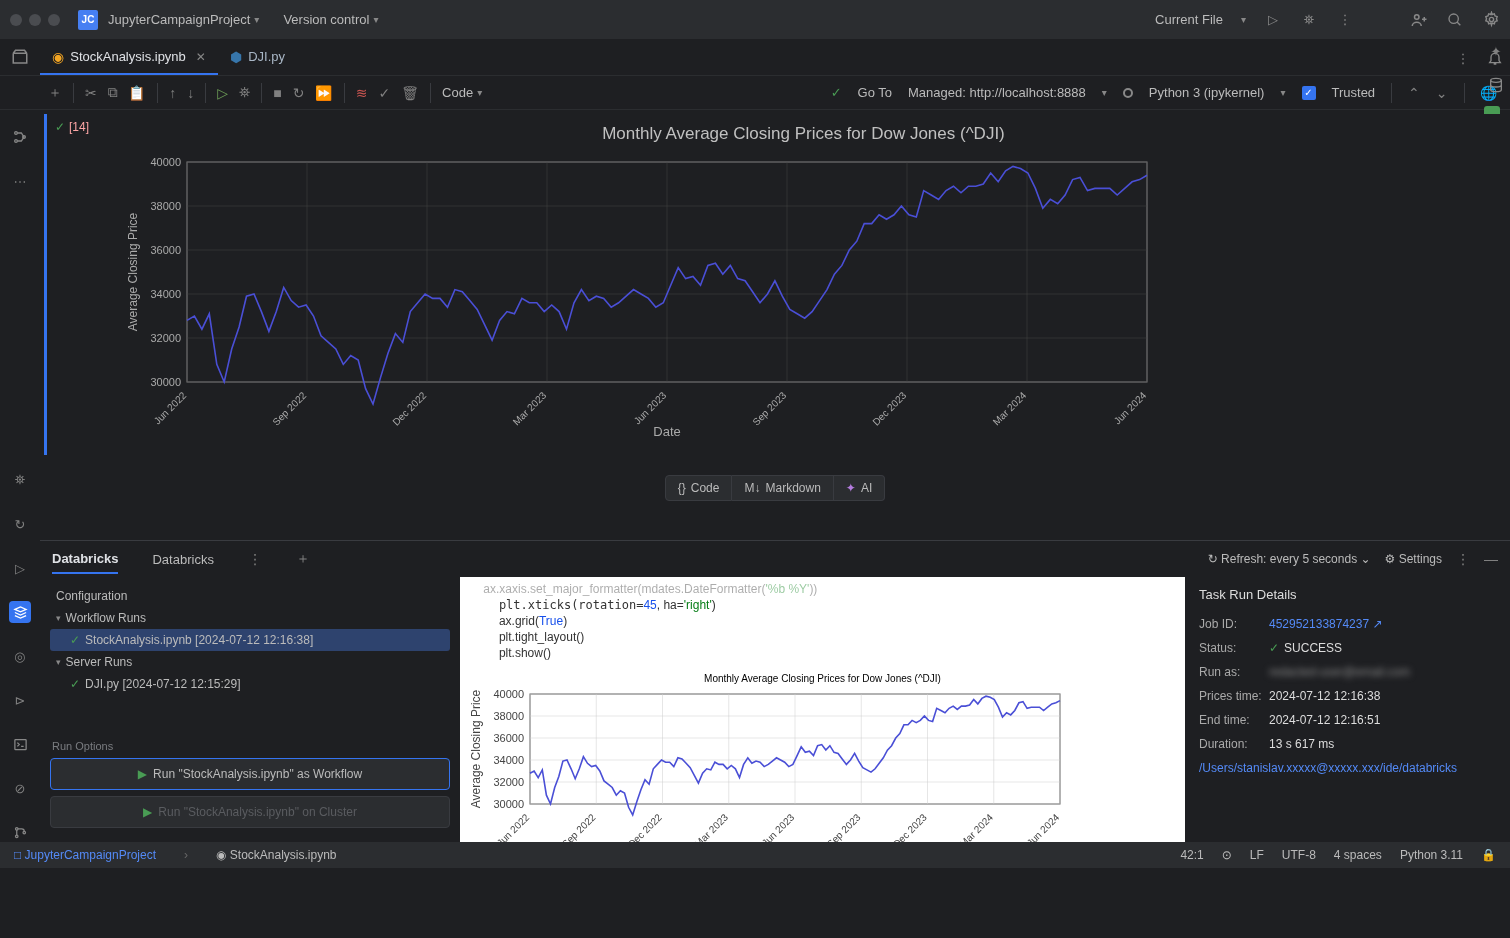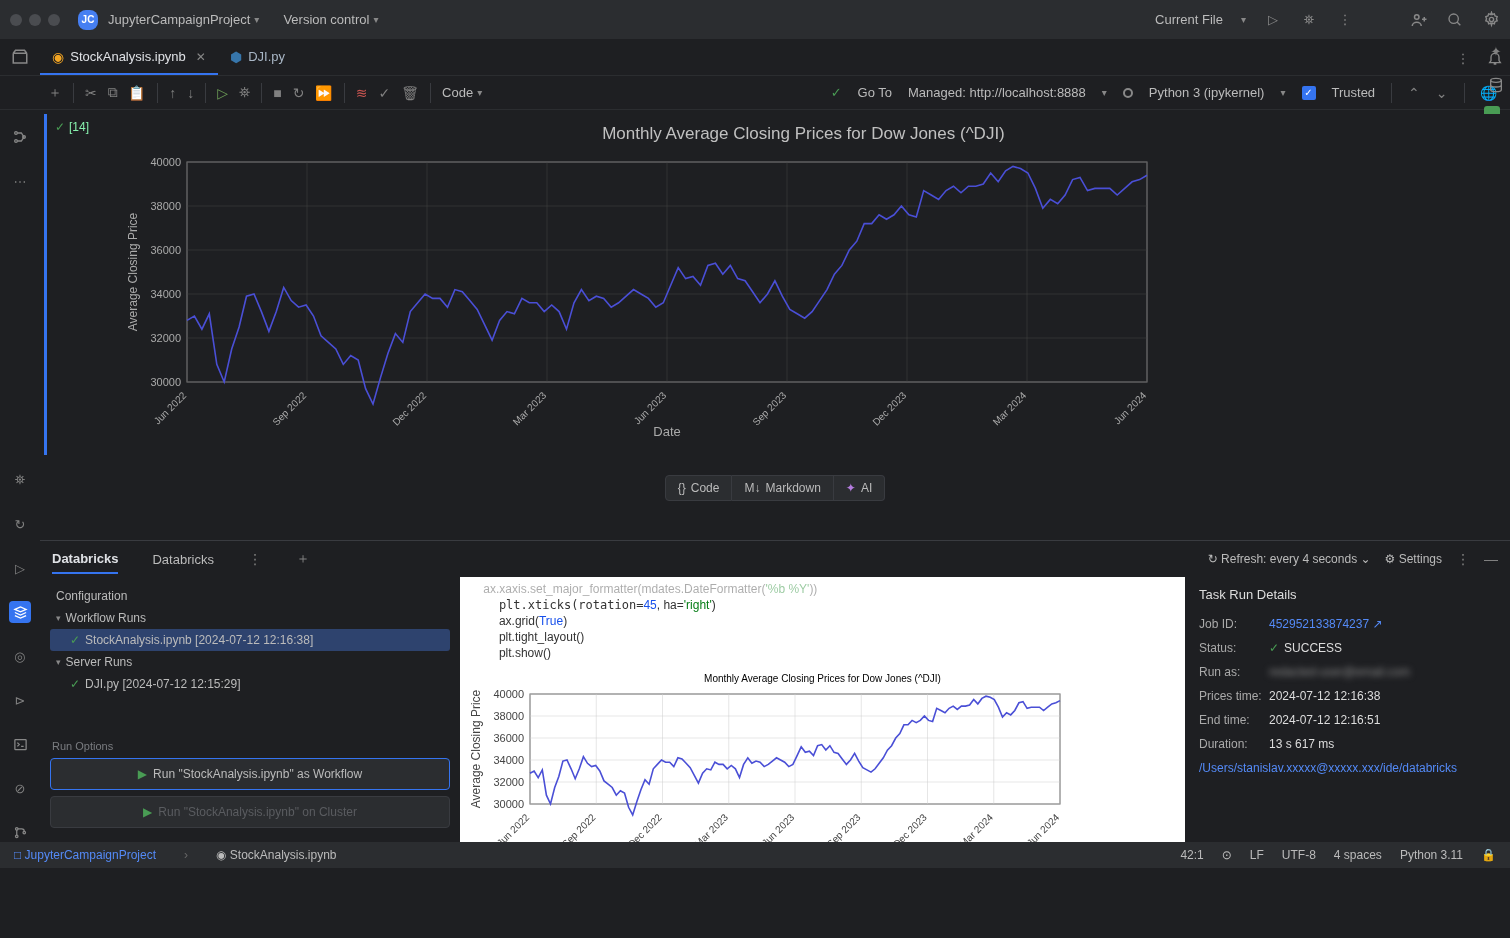--- a/index.html
+++ b/index.html
@@ -1,20 +1,20 @@
 <!DOCTYPE html>
 <html><head>
 <meta charset="utf-8">
 <style>
 *{margin:0;padding:0;box-sizing:border-box;font-family:-apple-system,BlinkMacSystemFont,'Segoe UI',sans-serif}
 body{background:#1e1f22;color:#bbb;height:938px;width:1510px;overflow:hidden;font-size:13px}
 .titlebar{height:40px;background:#2b2d30;display:flex;align-items:center;padding:0 10px;border-bottom:1px solid #1e1f22}
 .traffic{display:flex;gap:7px;margin-right:18px}
 .traffic span{width:12px;height:12px;border-radius:50%;background:#4a4c50}
-.proj-badge{width:20px;height:20px;background:#467ff2;border-radius:8px;display:flex;align-items:center;justify-content:center;color:#fff;font-size:10px;font-weight:600;margin-right:6px}
+.proj-badge{width:20px;height:20px;background:#467ff2;border-radius:2px;display:flex;align-items:center;justify-content:center;color:#fff;font-size:10px;font-weight:600;margin-right:6px}
 .titlebar-left{display:flex;align-items:center;gap:4px}
 .titlebar-right{display:flex;align-items:center;gap:18px;margin-left:auto}
 .chev{font-size:10px;color:#888}
 .ico{width:18px;height:18px;display:inline-flex;align-items:center;justify-content:center;color:#888}
 .tabbar{height:36px;display:flex;align-items:stretch;padding-left:40px;border-bottom:1px solid #2b2d30;position:relative}
 .tab{display:flex;align-items:center;gap:6px;padding:0 12px;color:#a9b7c6;border-bottom:2px solid transparent;cursor:pointer}
 .tab.active{border-bottom-color:#3574f0;color:#dfe1e5}
 .tab .close{color:#888;font-size:12px;margin-left:4px}
 .nb-icon{color:#f5a623;font-size:14px}
 .py-icon{color:#3776ab;font-size:14px}
@@ -30,21 +30,21 @@
 .toolbar-right{display:flex;align-items:center;gap:16px;margin-left:auto}
 .cell-dropdown{display:flex;align-items:center;gap:4px;color:#bbb}
 .check-green{color:#499c54}
 .kernel-dot{width:10px;height:10px;border-radius:50%;border:2px solid #888}
 .trusted-check{width:14px;height:14px;background:#3574f0;border-radius:2px;display:inline-flex;align-items:center;justify-content:center;color:#fff;font-size:10px}
 .editor{height:430px;overflow:hidden;padding-left:40px;position:relative}
 .cell-wrap{display:flex;margin:4px 0}
 .gutter{width:50px;display:flex;align-items:flex-start;justify-content:flex-end;padding:6px 8px 0 0;gap:4px}
 .cell-gutter-line{width:3px;background:#3574f0;align-self:stretch;margin-left:4px}
 .exec-indicator{color:#499c54;font-size:12px}
-.exec-count{color:#86efac;font-size:12px}
+.exec-count{color:#fca5a5;font-size:12px}
 .chart-container{flex:1;background:#1e1f22;padding:10px 20px}
 .chart-title{text-align:center;color:#c0c0c0;font-size:17px;margin-bottom:8px}
 svg.chart{width:1040px;height:290px}
 .cell-add-bar{display:flex;justify-content:center;gap:0;margin-top:20px}
 .add-btn{background:#2b2d30;border:1px solid #393b40;padding:5px 12px;font-size:12px;color:#bbb;cursor:pointer;display:flex;align-items:center;gap:5px}
 .add-btn:first-child{border-radius:4px 0 0 4px}
 .add-btn:last-child{border-radius:0 4px 4px 0;border-left:none}
 .add-btn:nth-child(2){border-left:none}
 .ai-icon{color:#b47cde}
 
@@ -316,21 +316,21 @@
   </div>
 </div>
 
 <div class="bottom-panel">
   <div class="bp-tabs">
     <span class="bp-tab active">Databricks</span>
     <span class="bp-tab">Databricks</span>
     <span class="tico">⋮</span>
     <span class="tico">＋</span>
     <div class="bp-tabs-right">
-      <span>↻ <span>Refresh: every 4 seconds</span> ⌄</span>
+      <span>↻ <span>Refresh: every 5 seconds</span> ⌄</span>
       <span>⚙ <span>Settings</span></span>
       <span class="tico">⋮</span>
       <span class="tico">—</span>
     </div>
   </div>
   <div class="bp-body">
     <div class="bp-left">
       <div class="tree-header">Configuration</div>
       <div class="tree-item">
           <span class="caret">▾</span>

